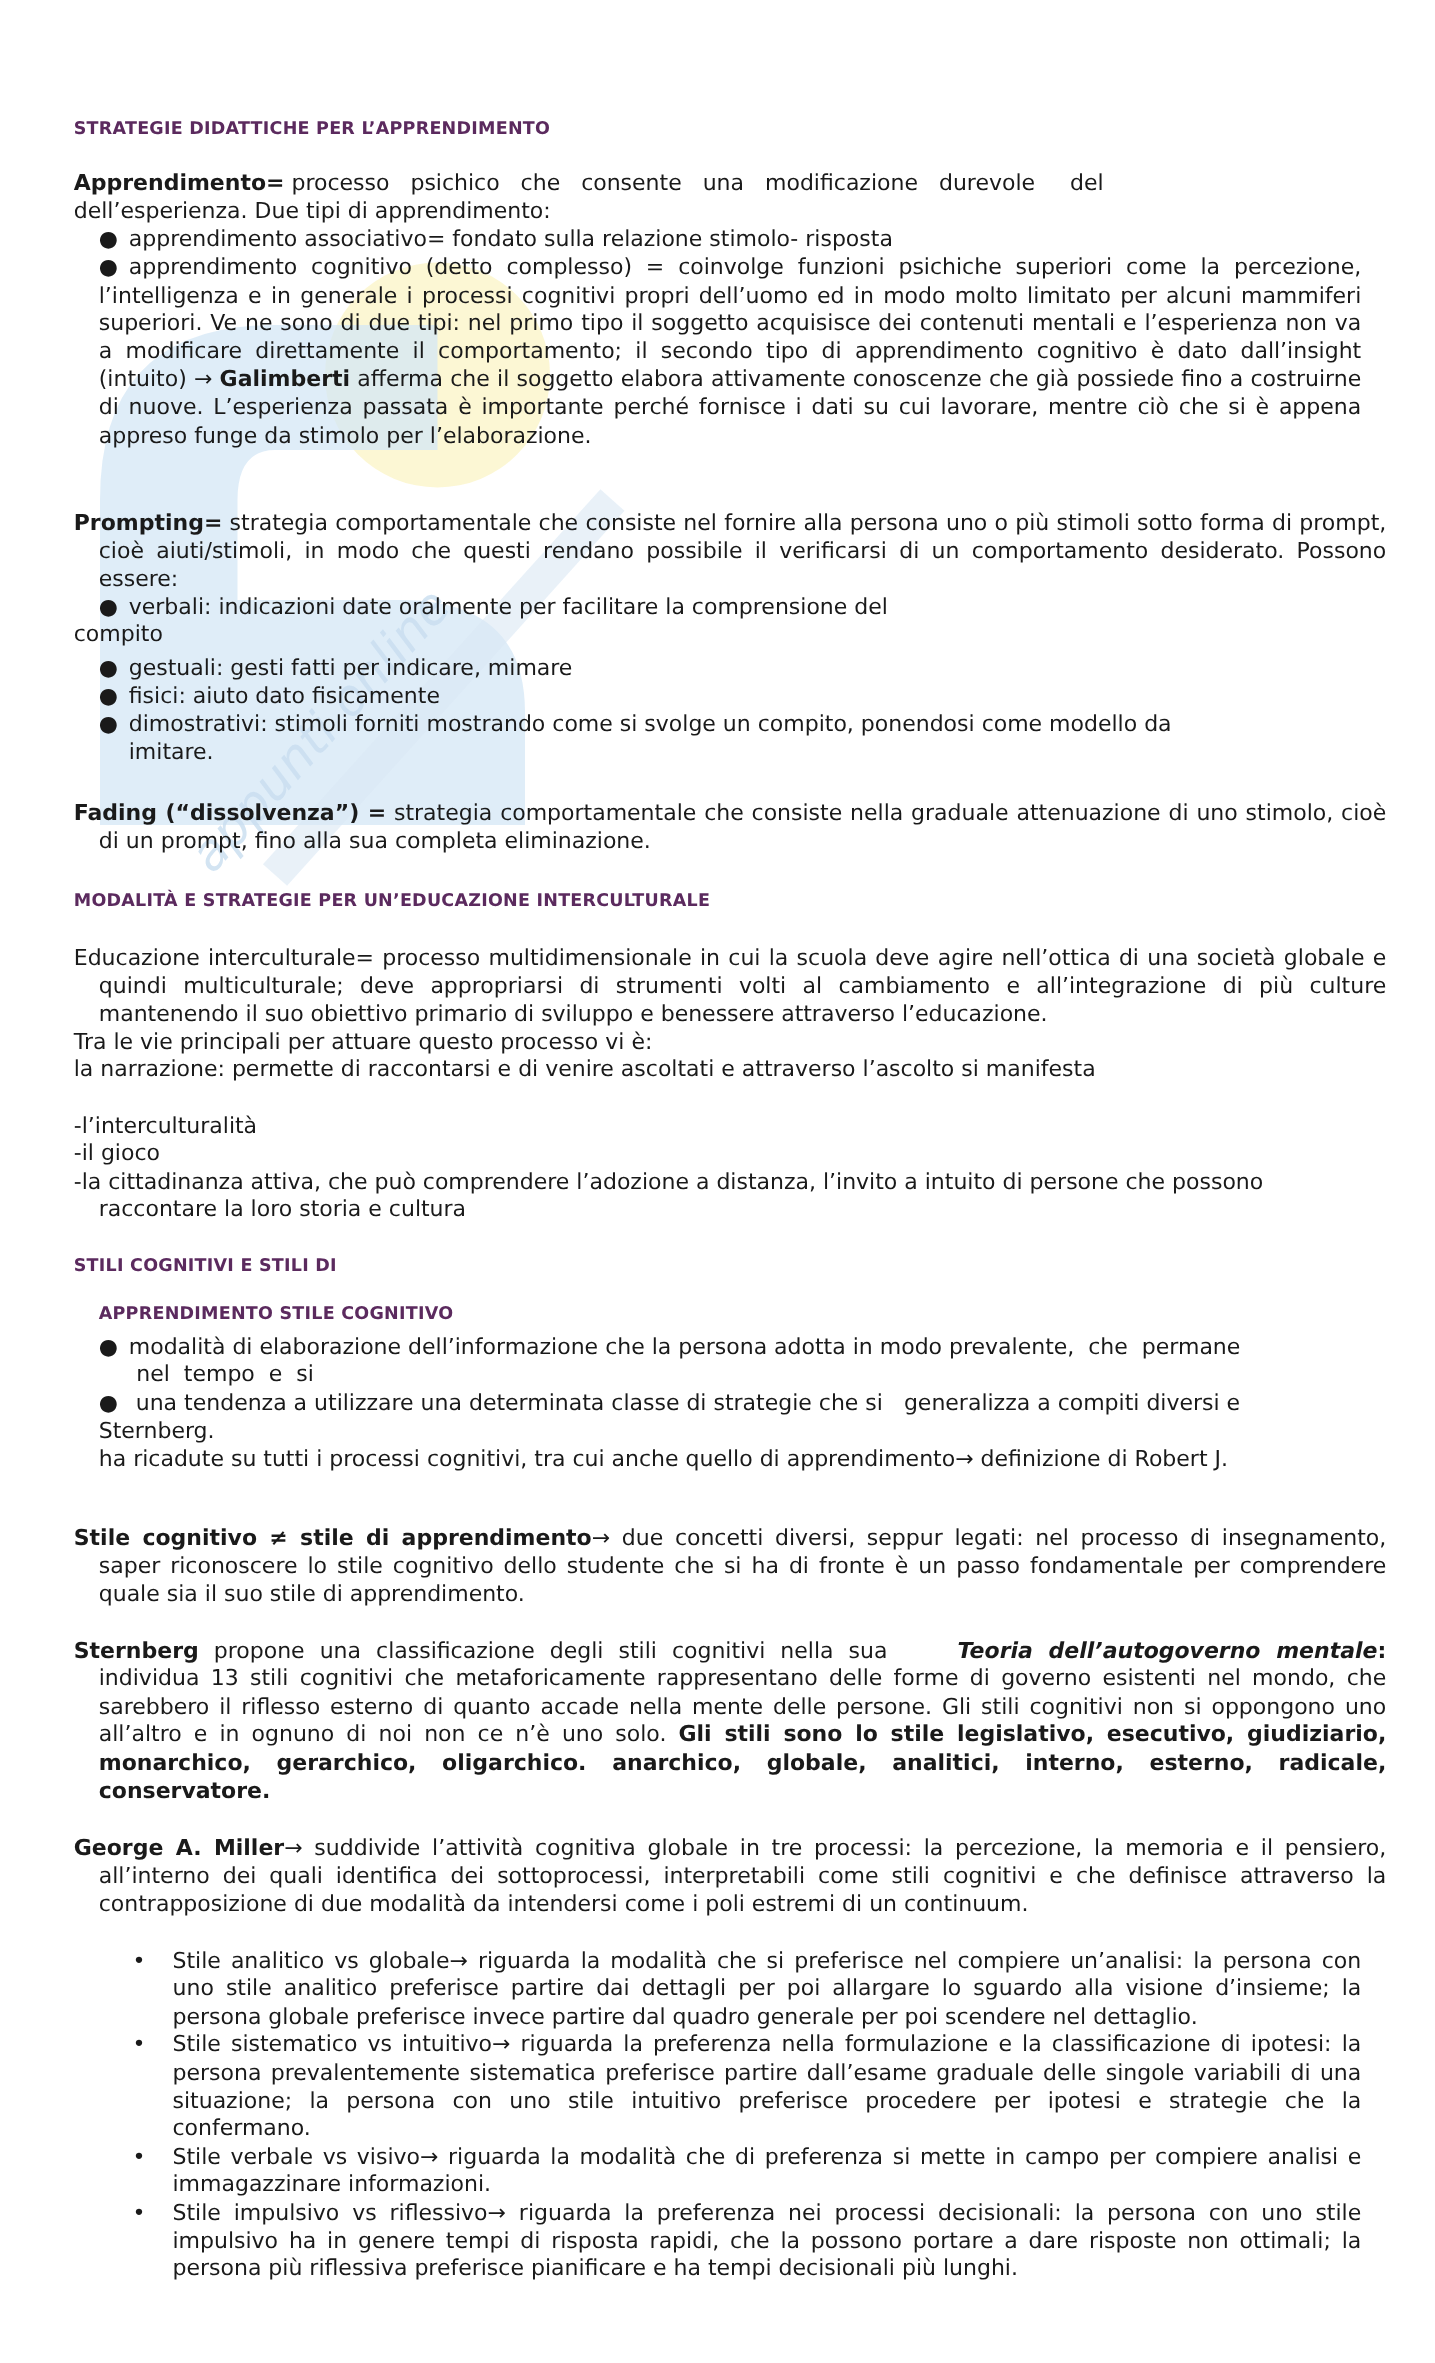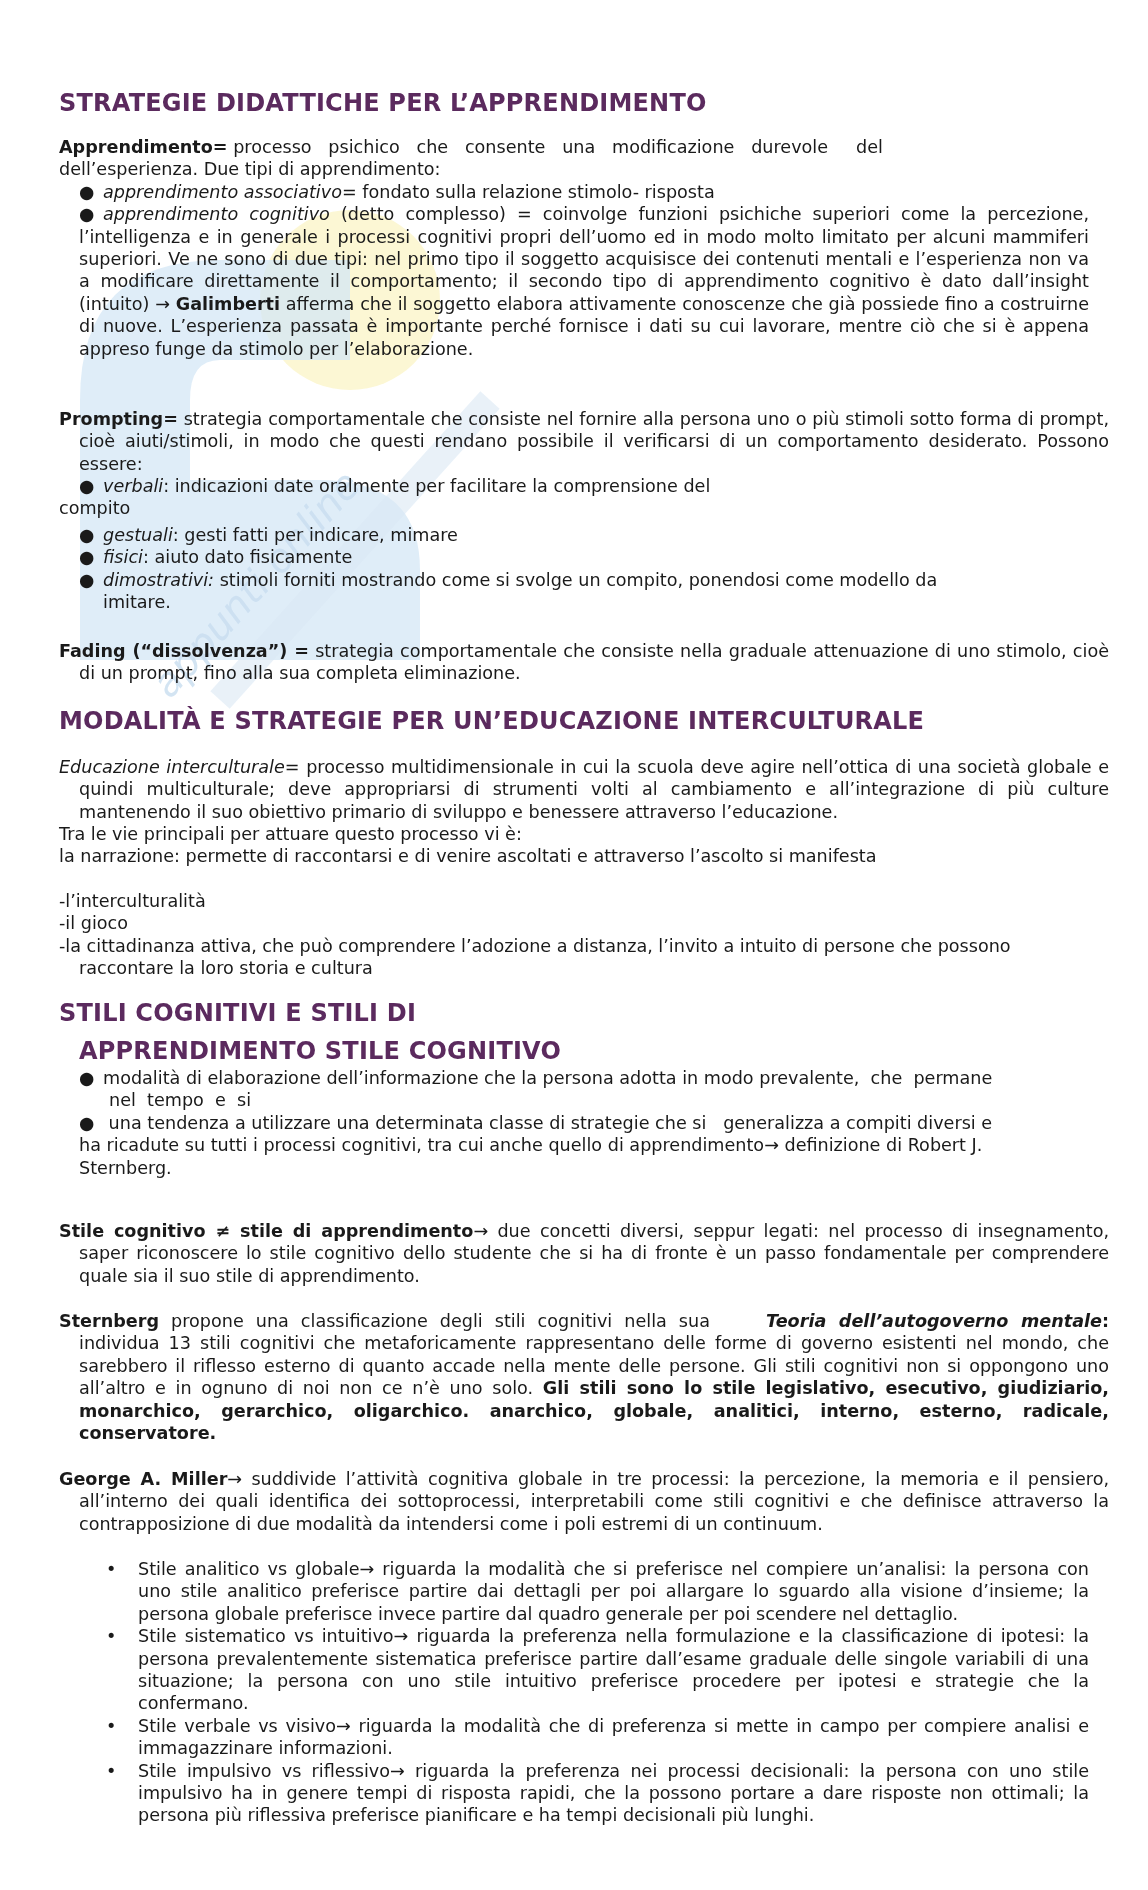--- a/index.html
+++ b/index.html
@@ -2,23 +2,23 @@
 <html><head>
 <meta charset="utf-8">
 <style>
   html, body { margin: 0; padding: 0; background: #ffffff; }
   body {
     width: 1148px; height: 1890px; position: relative; overflow: hidden;
     font-family: "DejaVu Sans", sans-serif; color: #1a1a1a;
   }
   .watermark { position: absolute; left: 20px; top: 100px; width: 560px; height: 620px; pointer-events: none; z-index: 0; }
   .page { position: absolute; left: 59px; top: 0; width: 1030px; z-index: 1; font-size: 17.6px; line-height: 22.4px; }
-  .h1 { color: #5b2a5e; font-weight: bold; font-size: 24px; letter-spacing: 0.2px; }
+  .h1 { color: #5b2a5e; font-weight: bold; font-size: 14px; letter-spacing: 0.2px; }
   .b { font-weight: bold; }
-  .i { font-style: italic; }
+  .i { }
   .bi { font-weight: bold; font-style: italic; margin-left: 44px; }
   .p { text-align: justify; }
   .hang { padding-left: 20px; text-indent: -20px; }
   .ind { padding-left: 20px; }
   .bul { padding-left: 20px; }
   .bul .dot { display: inline-block; width: 24px; }
   .li { position: relative; padding-left: 79px; text-align: justify; }
   .li .sdot { position: absolute; left: 47px; top: 0; }
   .abs { position: absolute; left: 0; width: 1030px; }
 </style>
@@ -74,22 +74,22 @@
     <div class="hang" style="width:940px">-la cittadinanza attiva, che può comprendere l’adozione a distanza, l’invito a  intuito di persone  che possono  raccontare  la loro storia e cultura</div>
   </div>
 
   <div class="abs h1" style="top:1002px">STILI COGNITIVI E STILI DI</div>
   <div class="abs h1" style="top:1040px; left:20px">APPRENDIMENTO STILE COGNITIVO</div>
 
   <div class="abs" style="top:1067px">
     <div class="bul" style="white-space:pre"><span class="dot">●</span><span>modalità di elaborazione dell’informazione che la persona adotta in modo prevalente,  che  permane</span></div>
     <div style="padding-left:50px; white-space:pre">nel  tempo  e  si</div>
     <div class="bul" style="white-space:pre"><span class="dot">●</span><span> una tendenza a utilizzare una determinata classe di strategie che si   generalizza a compiti diversi e</span></div>
+    <div class="ind">Sternberg.</div>
     <div class="ind">ha ricadute su tutti i processi cognitivi, tra cui  anche quello di apprendimento→ definizione di Robert J.</div>
-    <div class="ind">Sternberg.</div>
   </div>
 
   <div class="abs p hang" style="top:1220px">
     <span class="b">Stile cognitivo ≠ stile di apprendimento</span><span>→ due concetti diversi, seppur legati: nel processo di insegnamento, saper riconoscere lo stile cognitivo dello studente che si ha di fronte è un passo fondamentale per comprendere quale sia il suo stile di apprendimento.</span>
   </div>
 
   <div class="abs p hang" style="top:1310px">
     <span class="b">Sternberg</span><span> propone una classificazione degli stili cognitivi nella sua </span><span class="bi">Teoria dell’autogoverno mentale</span><span class="b">:</span><span> individua 13 stili cognitivi che metaforicamente rappresentano delle forme di governo esistenti nel mondo, che sarebbero il riflesso esterno di quanto accade nella mente delle persone. Gli stili cognitivi non si oppongono uno all’altro e in ognuno di noi non ce n’è uno solo. </span><span class="b">Gli stili sono lo stile legislativo, esecutivo, giudiziario, monarchico, gerarchico, oligarchico. anarchico, globale, analitici, interno, esterno, radicale, conservatore.</span>
   </div>
 

